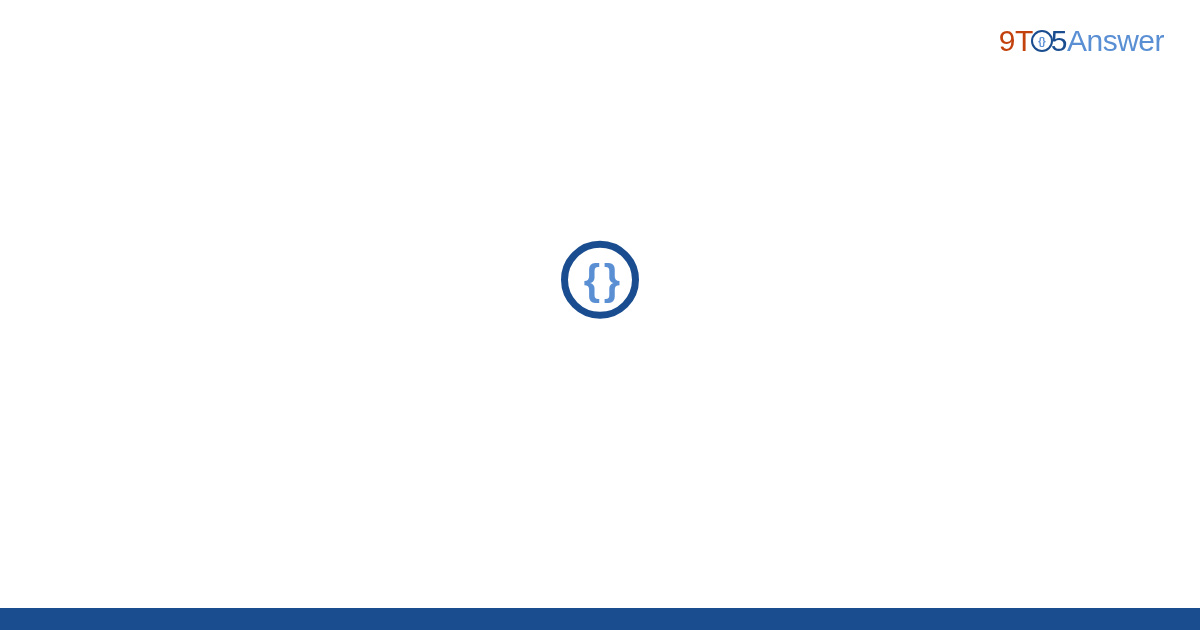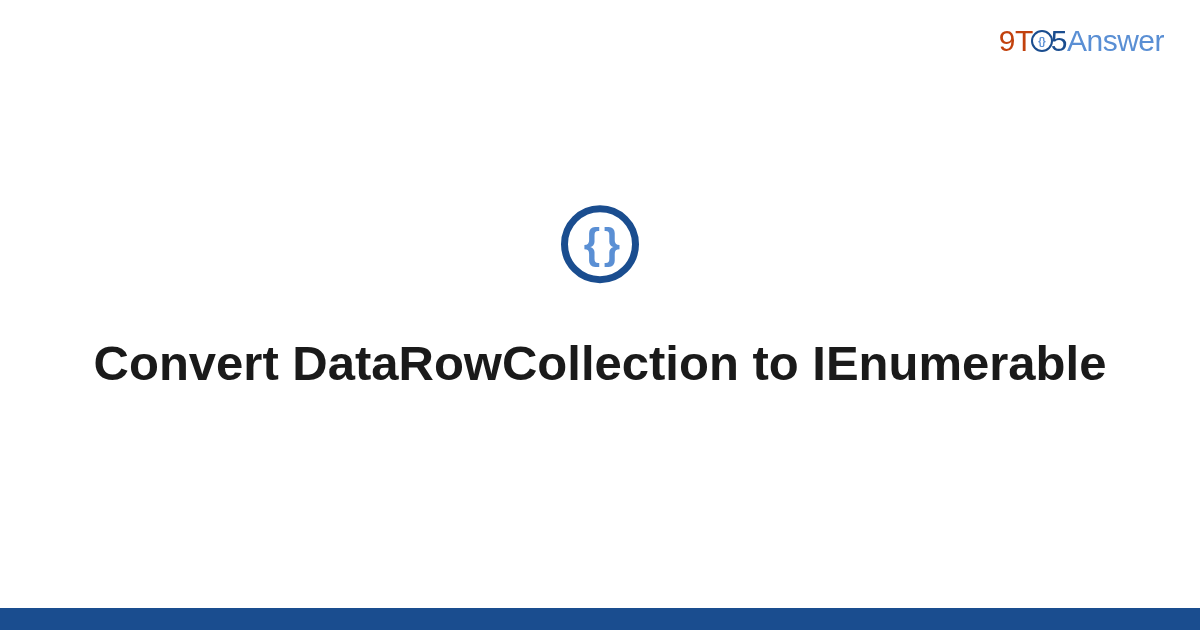--- a/index.html
+++ b/index.html
@@ -106,16 +106,15 @@
 <div class="header">
   <div class="logo">
     <span class="logo-9t">9T</span><span class="logo-o"></span><span class="logo-5">5</span><span class="logo-answer">Answer</span>
   </div>
 </div>
 
 <div class="main-content">
   <div class="icon-circle">
     <span class="icon-braces">{ }</span>
   </div>
-  <h1 class="title">Convert DataRowCollection to IEnumerable</h1>
 </div>
 
 <div class="footer-bar"></div>
 
 </body></html>

